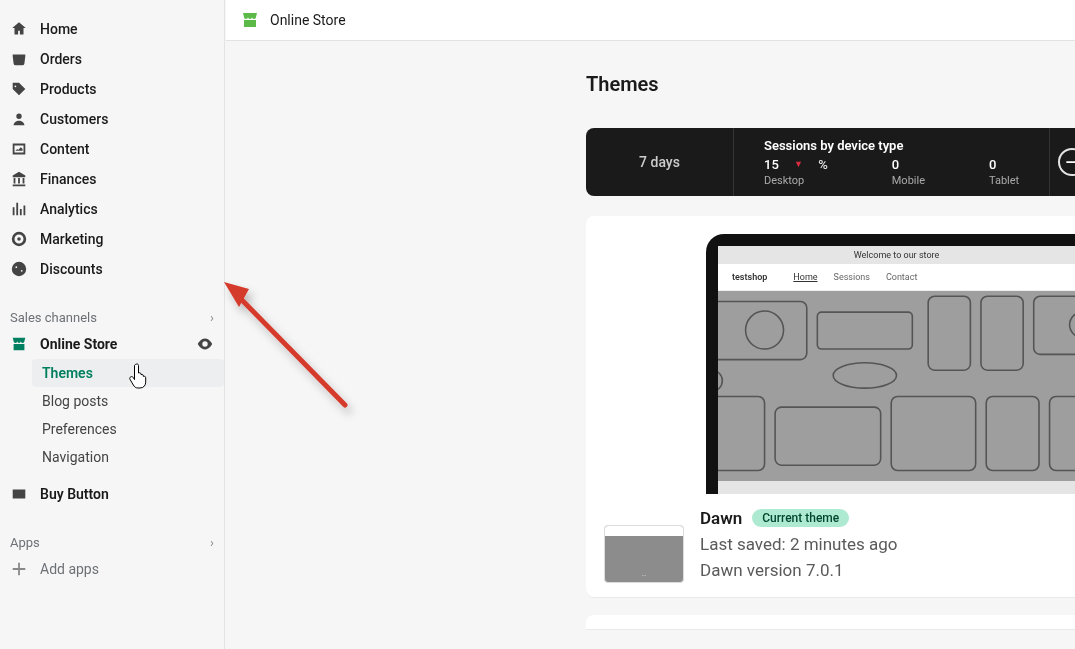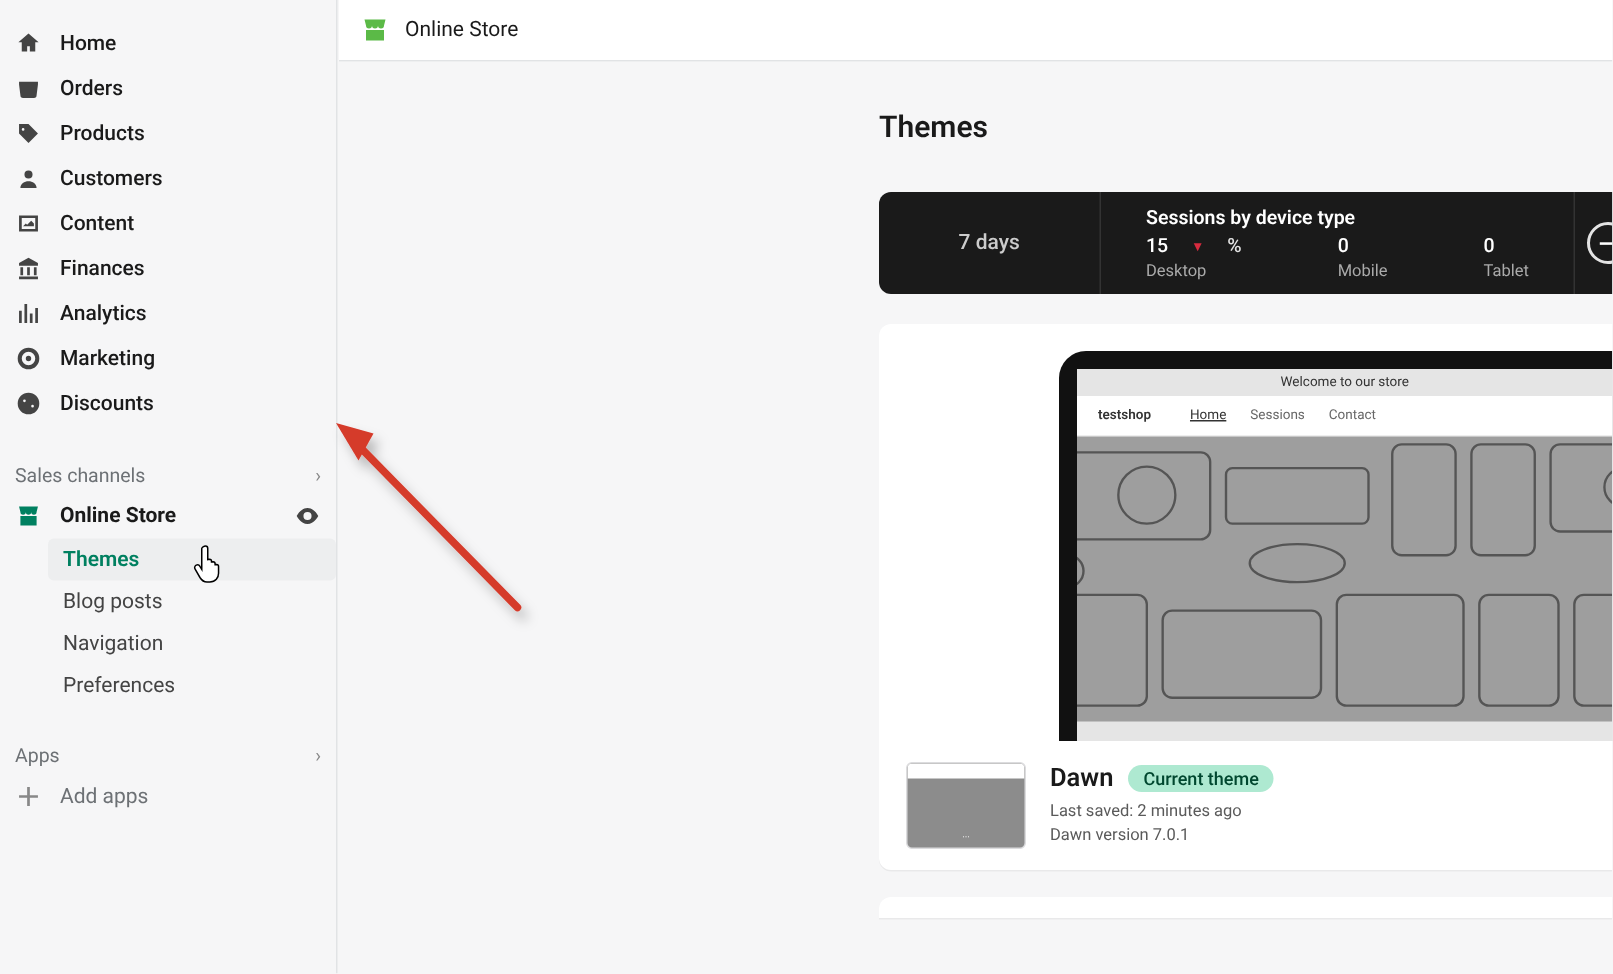--- a/index.html
+++ b/index.html
@@ -177,21 +177,21 @@
       height:190px;
       position:relative;
       overflow:hidden;
     }
     .hero-area svg { width:100%; height:100%; }
 
     .theme-meta {
       display:flex;
       gap:16px;
       padding:14px 18px;
-      align-items:center;
+      align-items:flex-end;
     }
     .thumb {
       width:80px; height:58px;
       border:1px solid #dcdcde;
       border-radius:4px;
       background:#8c8c8c;
       position:relative;
       overflow:hidden;
       flex-shrink:0;
     }
@@ -201,21 +201,21 @@
     .theme-name-row { display:flex; align-items:center; gap:10px; margin-bottom:4px; }
     .theme-name { font-size:17px; font-weight:600; color:#1a1a1a; }
     .badge {
       background:#aee9d1;
       color:#00472f;
       font-size:12px;
       padding:2px 10px;
       border-radius:10px;
       font-weight:500;
     }
-    .theme-meta .sub { font-size:11px; color:#5a5a5a; line-height:1.5; }
+    .theme-meta .sub { font-size:17px; color:#5a5a5a; line-height:1.5; }
 
     .card.empty { height:14px; border-radius:8px 0 0 0; }
 
     
     .arrow-overlay {
       position:absolute;
       left:225px; top:275px;
       pointer-events:none;
     }
     .arrow-overlay svg { overflow:visible; }
@@ -325,24 +325,32 @@
     <span class="nav-icon eye-icon">
         <svg viewBox="0 0 20 20">
           <path d="M10 4C5 4 2 10 2 10s3 6 8 6 8-6 8-6-3-6-8-6zm0 9a3 3 0 1 1 0-6 3 3 0 0 1 0 6z"></path>
         </svg>
       </span>
   </div>
 
   <div class="sub-items">
     <div class="sub-item active">Themes</div>
     <div class="sub-item">Blog posts</div>
+    <div class="sub-item">Preferences</div>
     <div class="sub-item">Navigation</div>
-    <div class="sub-item">Preferences</div>
-  </div>
-
+  </div>
+
+  <div class="nav-item nav-item-bold" style="margin-top:8px">
+    <span class="nav-icon">
+        <svg viewBox="0 0 20 20">
+          <path d="M3 5h14v10H3zM6 8h8v4H6z"></path>
+        </svg>
+      </span>
+    <span>Buy Button</span>
+  </div>
 
   <div class="section-header">
     <span>Apps</span>
     <span class="chevron">›</span>
   </div>
 
   <div class="nav-item" style="color:#6d7175; font-weight:400;">
     <span class="nav-icon">
         <svg viewBox="0 0 20 20">
           <path fill="#888" d="M9 3h2v6h6v2h-6v6H9v-6H3V9h6z"></path>

